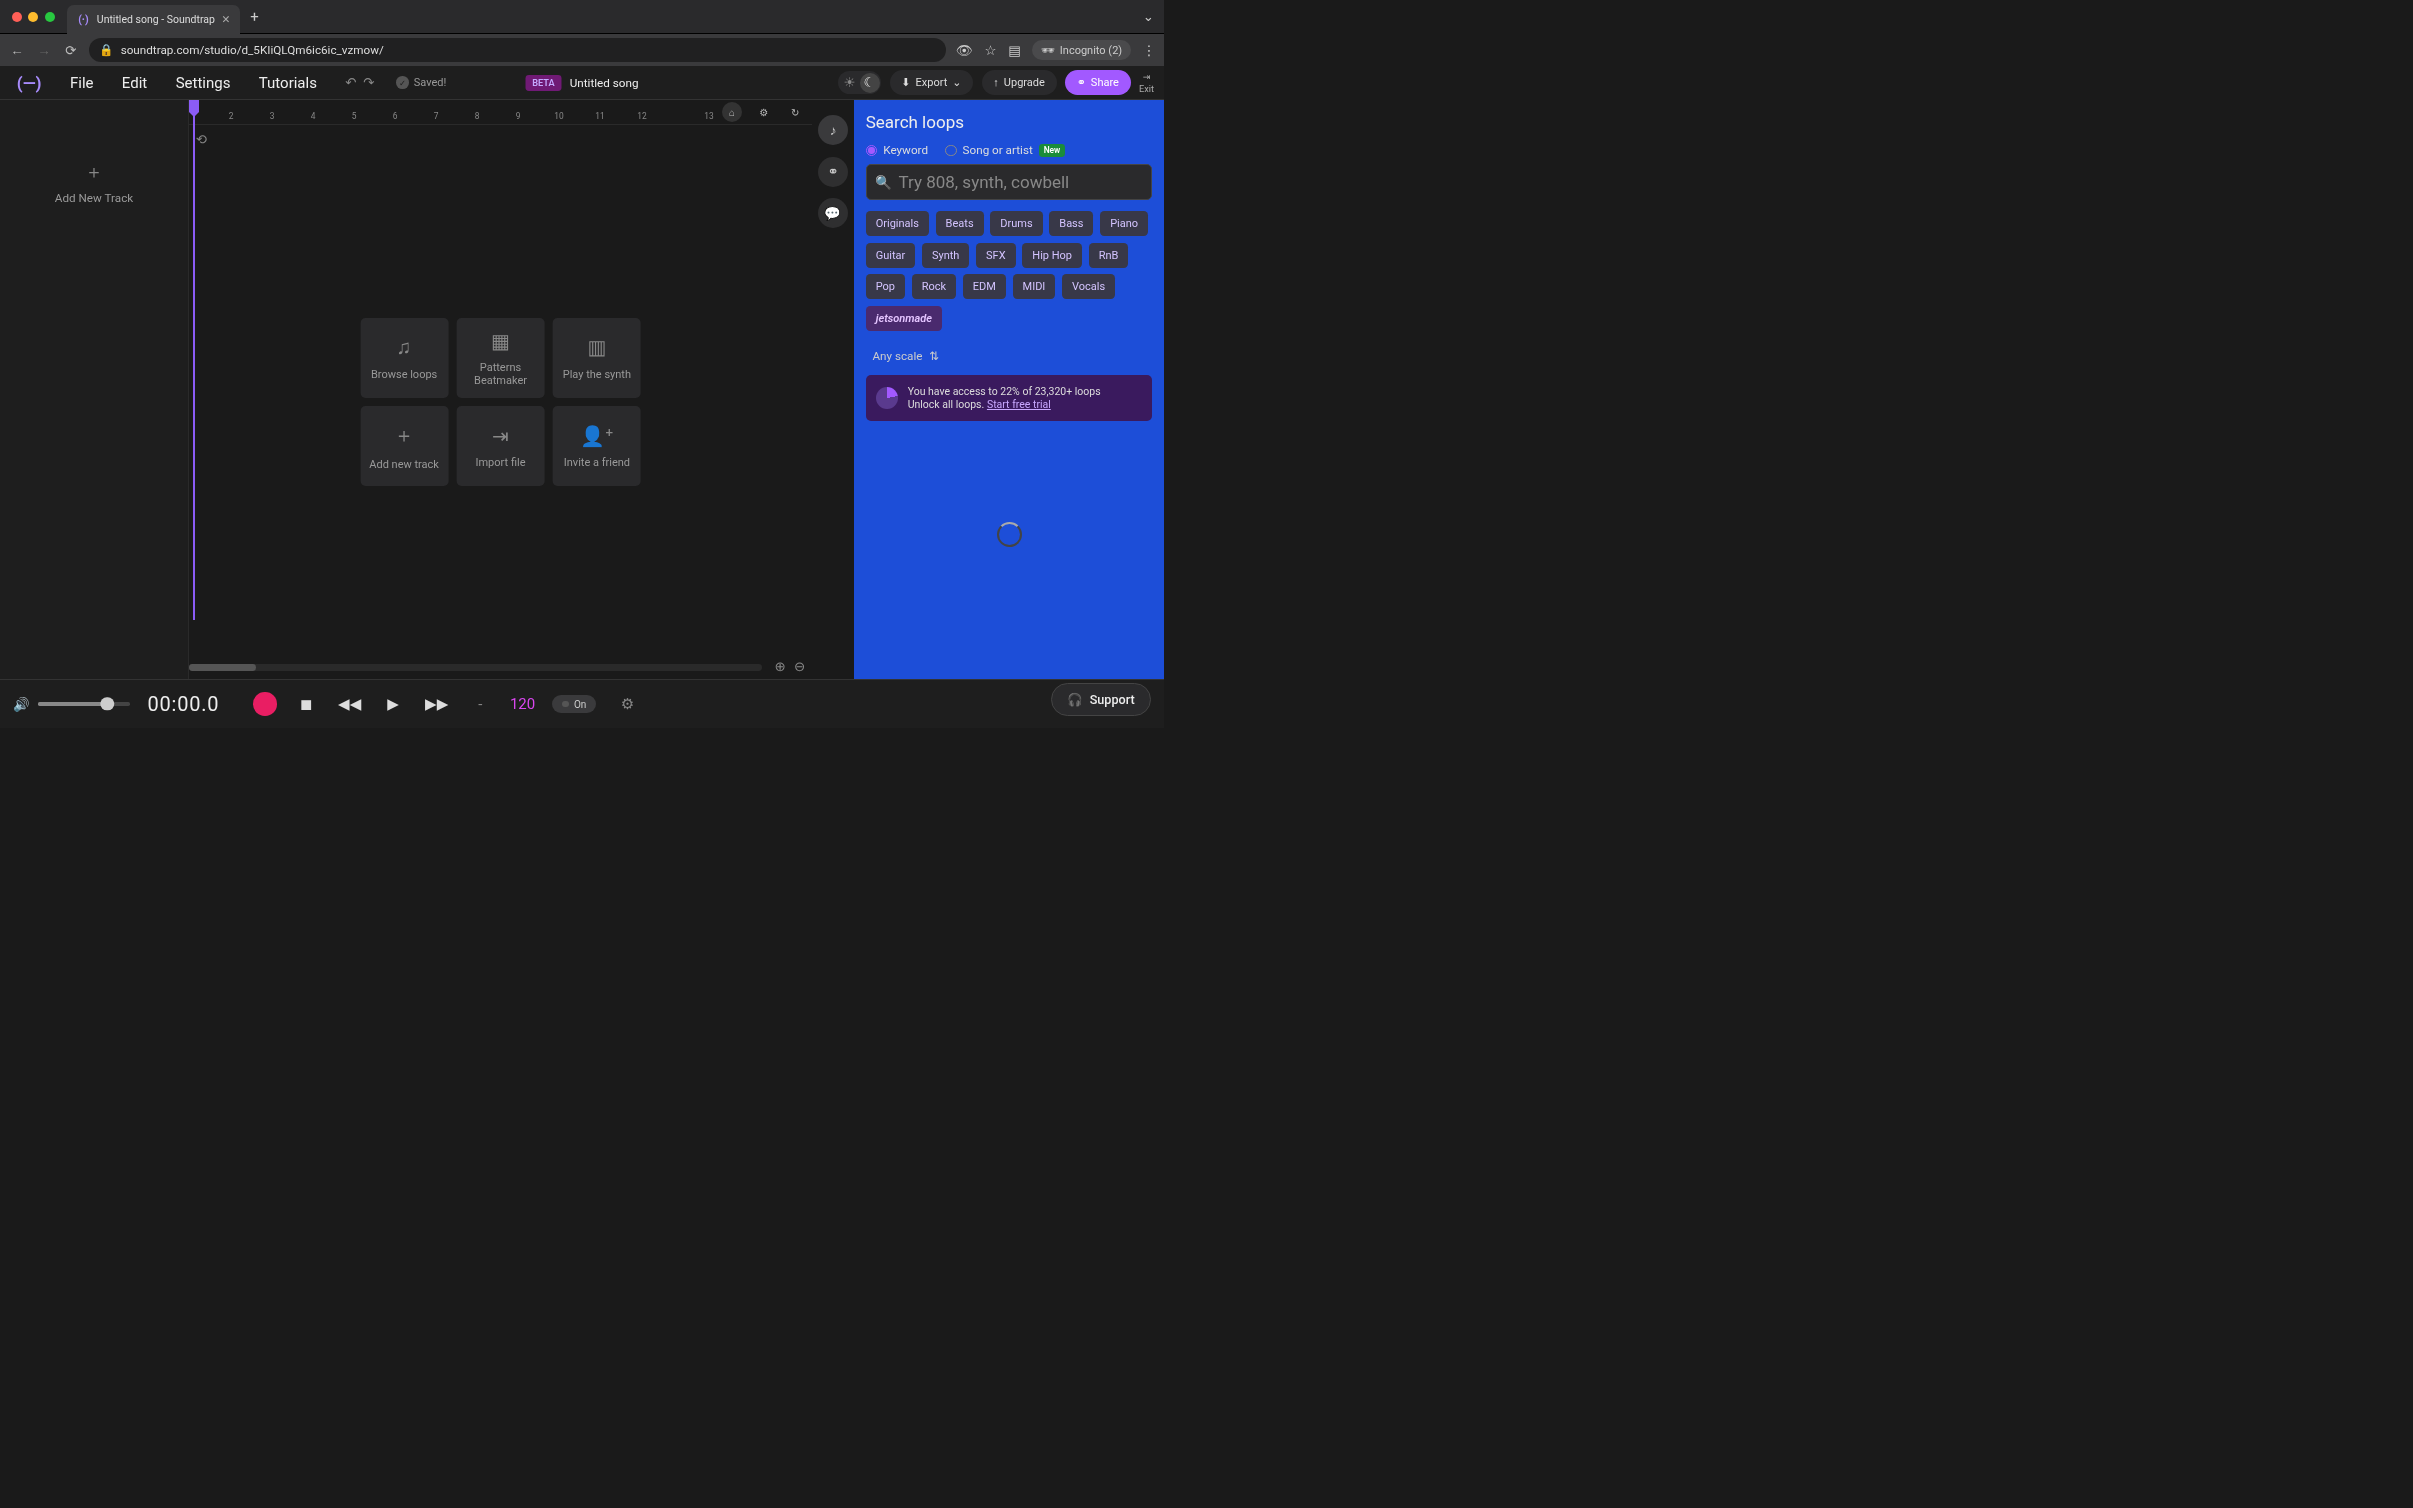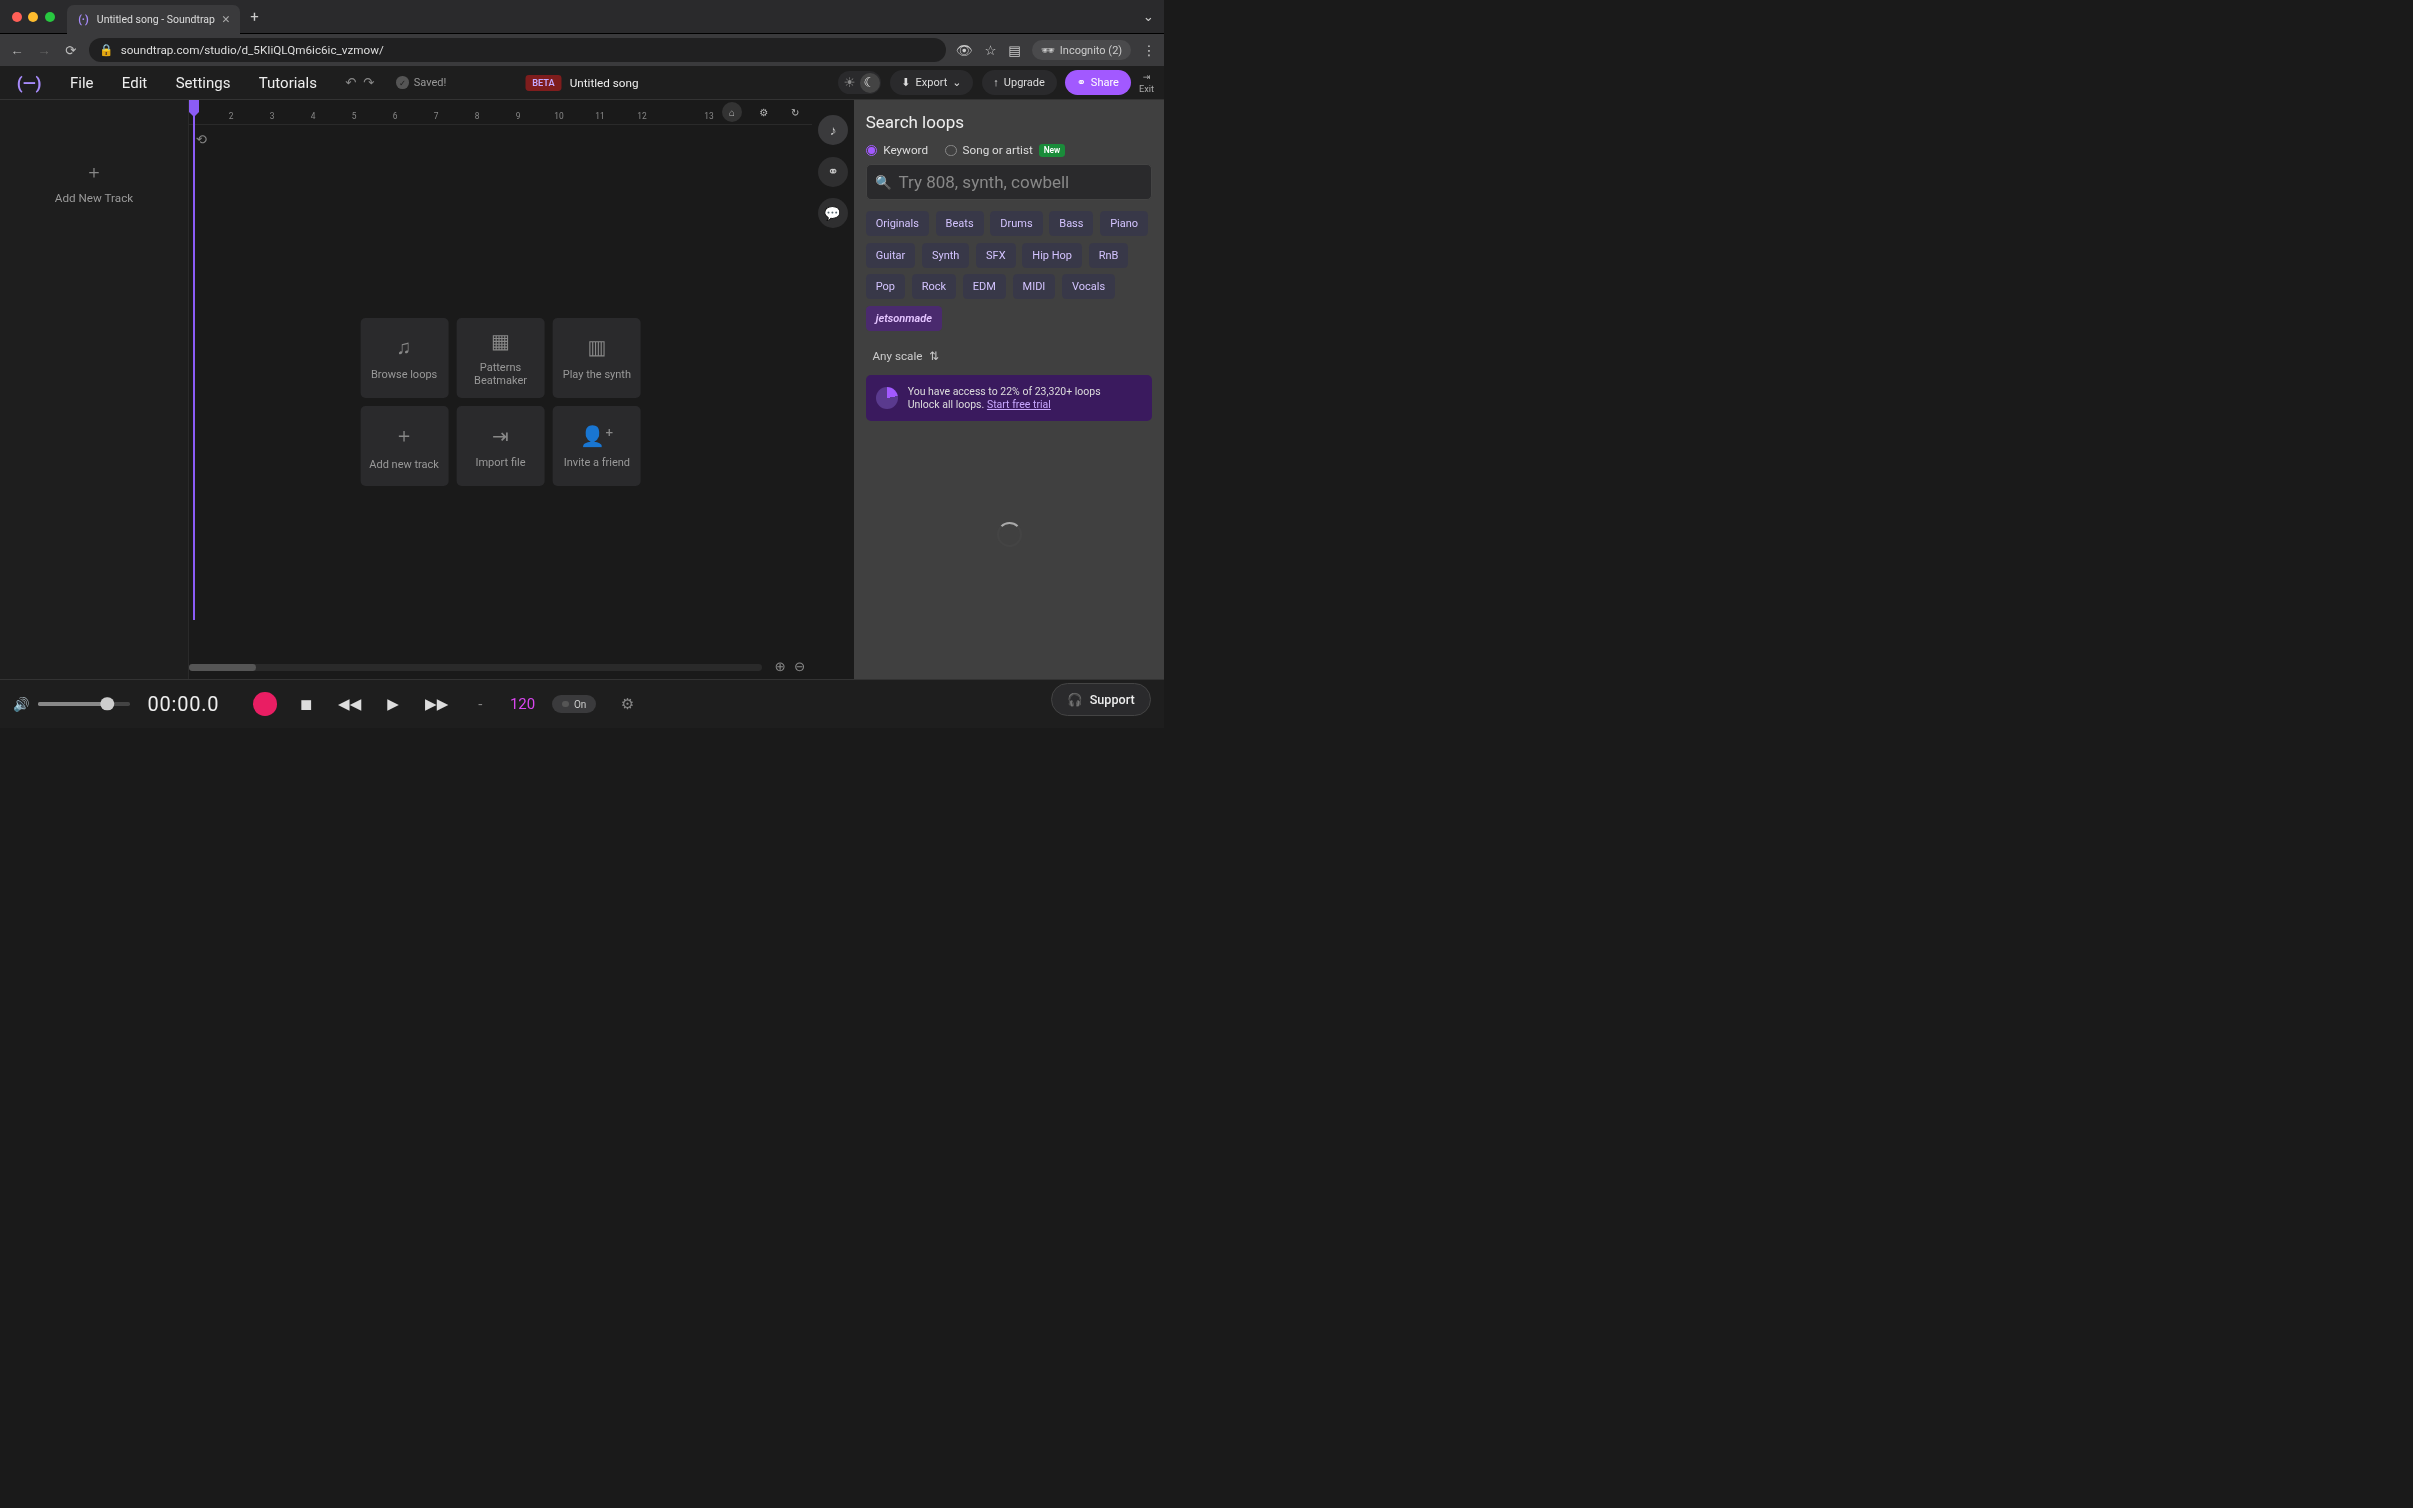--- a/index.html
+++ b/index.html
@@ -26,21 +26,21 @@
 
 
 .app-header { height: 34px; background: #1e1e1e; display: flex; align-items: center; padding: 0 10px; gap: 15px; border-bottom: 0.8px solid #333; }
 .logo { color: #a78bfa; font-weight: bold; font-size: 17px; padding: 0 6.7px; }
 .menu-item { color: #eee; font-size: 15px; cursor: pointer; padding: 5px 6.7px; }
 .undo-redo { display: flex; gap: 6.7px; margin-left: 6.7px; }
 .ur-btn { color: #888; cursor: pointer; }
 .saved { display: flex; align-items: center; gap: 5px; color: #999; font-size: 11px; margin-left: 6.7px; }
 .saved-check { width: 12.6px; height: 12.6px; border-radius: 50%; background: #555; color: #1e1e1e; display: flex; align-items: center; justify-content: center; font-size: 8.4px; }
 .title-area { position: absolute; left: 50%; transform: translateX(-50%); display: flex; align-items: center; gap: 8.4px; }
-.beta-badge { background: #7f1d1d; color: #c4a9ff; font-size: 9.2px; font-weight: 600; padding: 2.5px 6.7px; border-radius: 3.4px; }
+.beta-badge { background: #701a75; color: #c4a9ff; font-size: 9.2px; font-weight: 600; padding: 2.5px 6.7px; border-radius: 3.4px; }
 .song-title { color: #eee; font-size: 11.7px; }
 .right-header { margin-left: auto; display: flex; align-items: center; gap: 8.4px; }
 .theme-toggle { display: flex; background: #2a2a2c; border-radius: 11.7px; padding: 1.7px; }
 .theme-opt { width: 20px; height: 20px; border-radius: 10px; display: flex; align-items: center; justify-content: center; color: #888; cursor: pointer; }
 .theme-opt.active { background: #444; color: #eee; }
 .hdr-btn { background: #2a2a2c; color: #ddd; font-size: 11px; padding: 5.9px 11.7px; border-radius: 15px; cursor: pointer; display: flex; align-items: center; gap: 5px; border: none; }
 .hdr-btn.share { background: #a259ff; color: #fff; }
 .exit { display: flex; flex-direction: column; align-items: center; font-size: 9.2px; color: #aaa; cursor: pointer; gap: 1.7px; }
 
 
@@ -67,21 +67,21 @@
 .h-scroll { position: absolute; bottom: 8.4px; left: 0; right: 50px; height: 6.7px; background: #2a2a2a; border-radius: 3.4px; }
 .h-thumb { position: absolute; left: 0; width: 67px; height: 100%; background: #555; border-radius: 3.4px; }
 .zoom-ctrls { position: absolute; bottom: 5px; right: 6.7px; display: flex; gap: 8.4px; color: #888; }
 
 
 .right-rail { width: 42px; background: #1a1a1a; display: flex; flex-direction: column; align-items: center; gap: 11.7px; padding-top: 15px; }
 .rail-btn { width: 30px; height: 30px; border-radius: 50%; background: #2f2f30; display: flex; align-items: center; justify-content: center; color: #ccc; cursor: pointer; }
 .rail-btn.active { background: #3a3a3c; }
 
 
-.side-panel { width: 310px; background: #404040; padding: 11.7px 11.7px 0 11.7px; overflow: hidden; display: flex; flex-direction: column; }
+.side-panel { width: 310px; background: #1d4ed8; padding: 11.7px 11.7px 0 11.7px; overflow: hidden; display: flex; flex-direction: column; }
 .panel-title { font-size: 17px; color: #eee; margin-bottom: 11.7px; }
 .radio-row { display: flex; gap: 17px; margin-bottom: 7px; align-items: center; }
 .radio-opt { display: flex; align-items: center; gap: 5.9px; font-size: 11.7px; color: #ddd; cursor: pointer; }
 .radio-dot { width: 11.7px; height: 11.7px; border-radius: 50%; border: 1.7px solid #888; position: relative; }
 .radio-dot.checked { border-color: #a259ff; }
 .radio-dot.checked::after { content: ''; position: absolute; inset: 1.7px; border-radius: 50%; background: #a259ff; }
 .new-badge { background: #1a8c3a; color: #fff; font-size: 8.4px; padding: 1.7px 5px; border-radius: 3.4px; font-weight: 600; }
 .search-box { display: flex; align-items: center; gap: 6.7px; background: #2a2a2c; border: 0.8px solid #444; border-radius: 5px; padding: 6.7px 8.4px; margin-bottom: 11.7px; }
 .search-box input { flex: 1; background: transparent; border: none; outline: none; color: #ddd; font-size: 17px; }
 .search-box input::placeholder { color: #888; }

